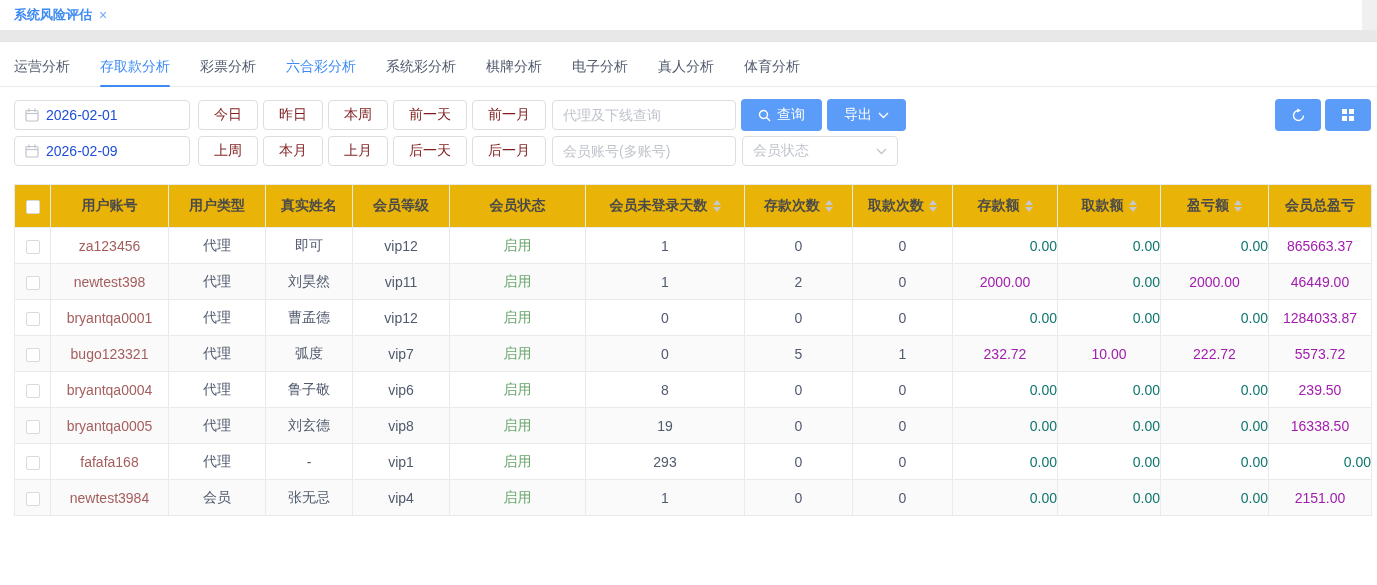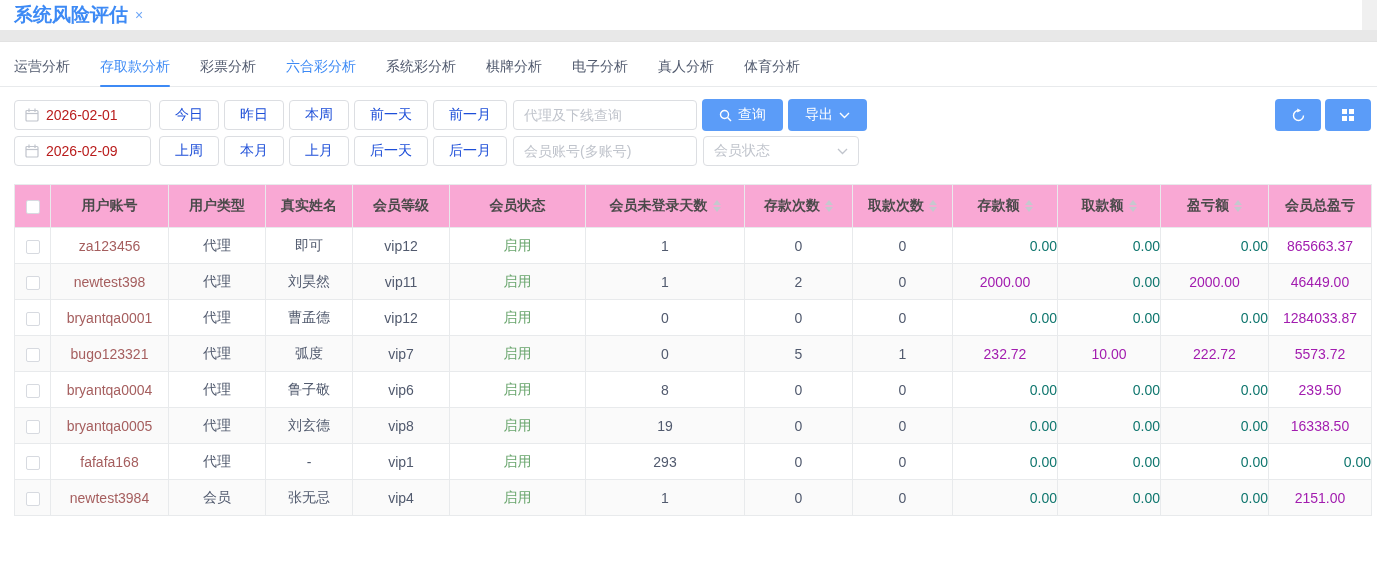--- a/index.html
+++ b/index.html
@@ -2,61 +2,61 @@
 <html><head>
 <meta charset="utf-8">
 <style>
   * { box-sizing: border-box; margin: 0; padding: 0; }
   html,body { width:1377px; height:585px; overflow:hidden; background:#fff;
     font-family:"Liberation Sans","DejaVu Sans",sans-serif; font-size:14px; color:#515a6e; }
 
   
   .tabbar { position:relative; height:30px; background:#fff; display:flex; align-items:center; }
   .wtab { display:flex; align-items:center; gap:7px; padding:0 14px; height:100%; cursor:pointer; }
-  .wtab .lbl { color:#3d8af5; font-weight:600; font-size:19px; }
+  .wtab .lbl { color:#3d8af5; font-weight:600; font-size:13px; }
   .wtab .close { color:#6ea7f7; font-size:14px; line-height:1; }
   .tab-strip { position:absolute; right:0; top:0; width:15px; height:30px; background:#f0f0f0; }
   .grayband { height:12px; background:#e8e8e8; border-bottom:1px solid #e2e2e2; }
 
   
   .navtabs { display:flex; gap:30px; padding:16px 16px 0 14px; border-bottom:1px solid #e8eaec; }
   .navtab { padding-bottom:10px; font-size:14px; color:#515a6e; cursor:pointer; position:relative; }
   .navtab.active { color:#3d8af5; }
   .navtab.active::after { content:""; position:absolute; left:0; right:0; bottom:-1px; height:2px;
     background:#3d8af5; border-radius:1px; }
   .navtab.highlight { color:#3d8af5; }
 
   
   .filters { position:relative; margin:12px 14px 0 14px; }
   .frow { display:flex; align-items:center; margin-bottom:4px; height:32px; }
-  .dateinput { width:137px; height:30px; border:1px solid #dcdee2; border-radius:4px;
-    display:flex; align-items:center; gap:7px; padding:0 10px; background:#fff; color:#b91c1c; }
+  .dateinput { width:176px; height:30px; border:1px solid #dcdee2; border-radius:4px;
+    display:flex; align-items:center; gap:7px; padding:0 10px; background:#fff; color:#1d4ed8; }
   .qbtn { height:30px; padding:0 15px; margin-left:5px; background:#fff; border:1px solid #dcdee2;
-    border-radius:4px; font-size:14px; color:#1d4ed8; cursor:pointer;
+    border-radius:4px; font-size:14px; color:#7f1d1d; cursor:pointer;
     font-family:"Liberation Sans","DejaVu Sans",sans-serif; }
   .qbtn:first-of-type { margin-left:8px; }
   .txtinput { width:184px; height:30px; margin-left:6px; border:1px solid #dcdee2; border-radius:4px;
     padding:0 10px; font-size:14px; color:#606266; outline:none;
     font-family:"Liberation Sans","DejaVu Sans",sans-serif; }
   .txtinput::placeholder { color:#c0c4cc; }
   .pbtn { height:32px; padding:16px 17px; margin-left:5px; background:#5b9cf8; border:none; border-radius:4px;
     color:#fff; font-size:14px; display:flex; align-items:center; gap:6px; cursor:pointer;
     font-family:"Liberation Sans","DejaVu Sans",sans-serif; }
   .selectbox { width:156px; height:30px; margin-left:6px; border:1px solid #dcdee2; border-radius:4px;
     display:flex; align-items:center; justify-content:space-between; padding:0 10px; color:#c0c4cc;
     background:#fff; cursor:pointer; }
   .right-tools { position:absolute; right:-8px; top:0; display:flex; gap:4px; }
   .iconbtn { width:46px; height:32px; background:#5b9cf8; border:none; border-radius:4px;
     display:flex; align-items:center; justify-content:center; cursor:pointer; }
 
   
   .tablewrap { margin:17px 6px 0 14px; }
   table { border-collapse:collapse; table-layout:fixed; width:1357px; }
   th,td { border:1px solid #e8eaec; text-align:center; overflow:hidden; white-space:nowrap; }
-  thead th { height:43px; font-weight:600; color:#4a4a4a; font-size:14px; background:#f9a8d4; }
+  thead th { height:43px; font-weight:600; color:#4a4a4a; font-size:14px; background:#eab308; }
   tbody td { height:36px; font-size:14px; color:#515a6e; }
   tbody tr:nth-child(even) td { background:#fafafa; }
   .acct { color:#a55e5e; }
   .status { color:#69a56d; }
   .blue { color:#0f766e;text-align:right; }
   .red { color:#a21caf; }
   .cb { display:inline-block; width:14px; height:14px; border:1px solid #d7dae0; border-radius:2px;
     background:#fff; vertical-align:middle; cursor:pointer; }
   .thflex { display:inline-flex; align-items:center; gap:5px; }
   .sorter { display:inline-flex; flex-direction:column; gap:2px; }

